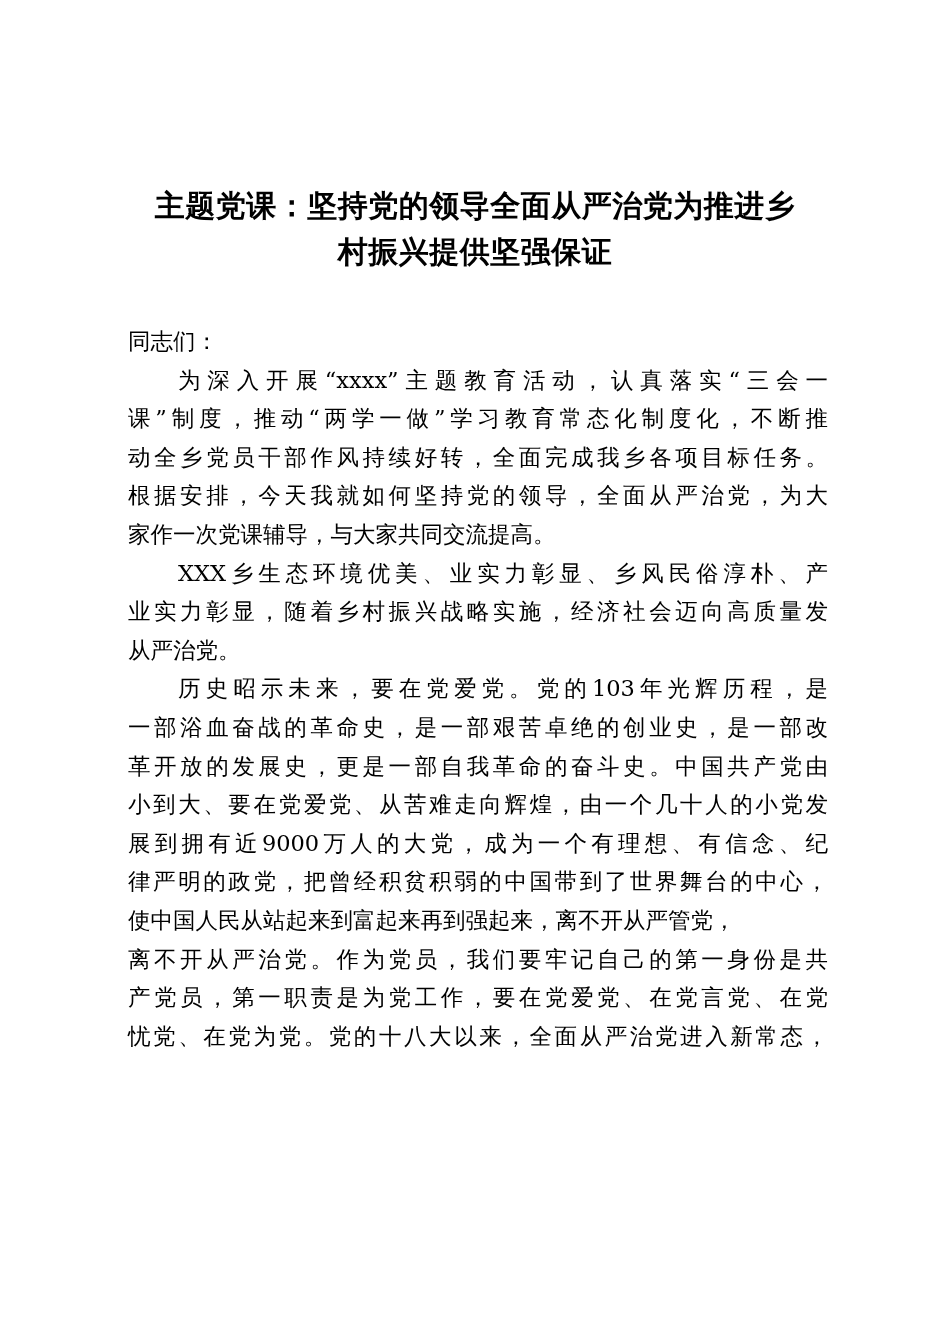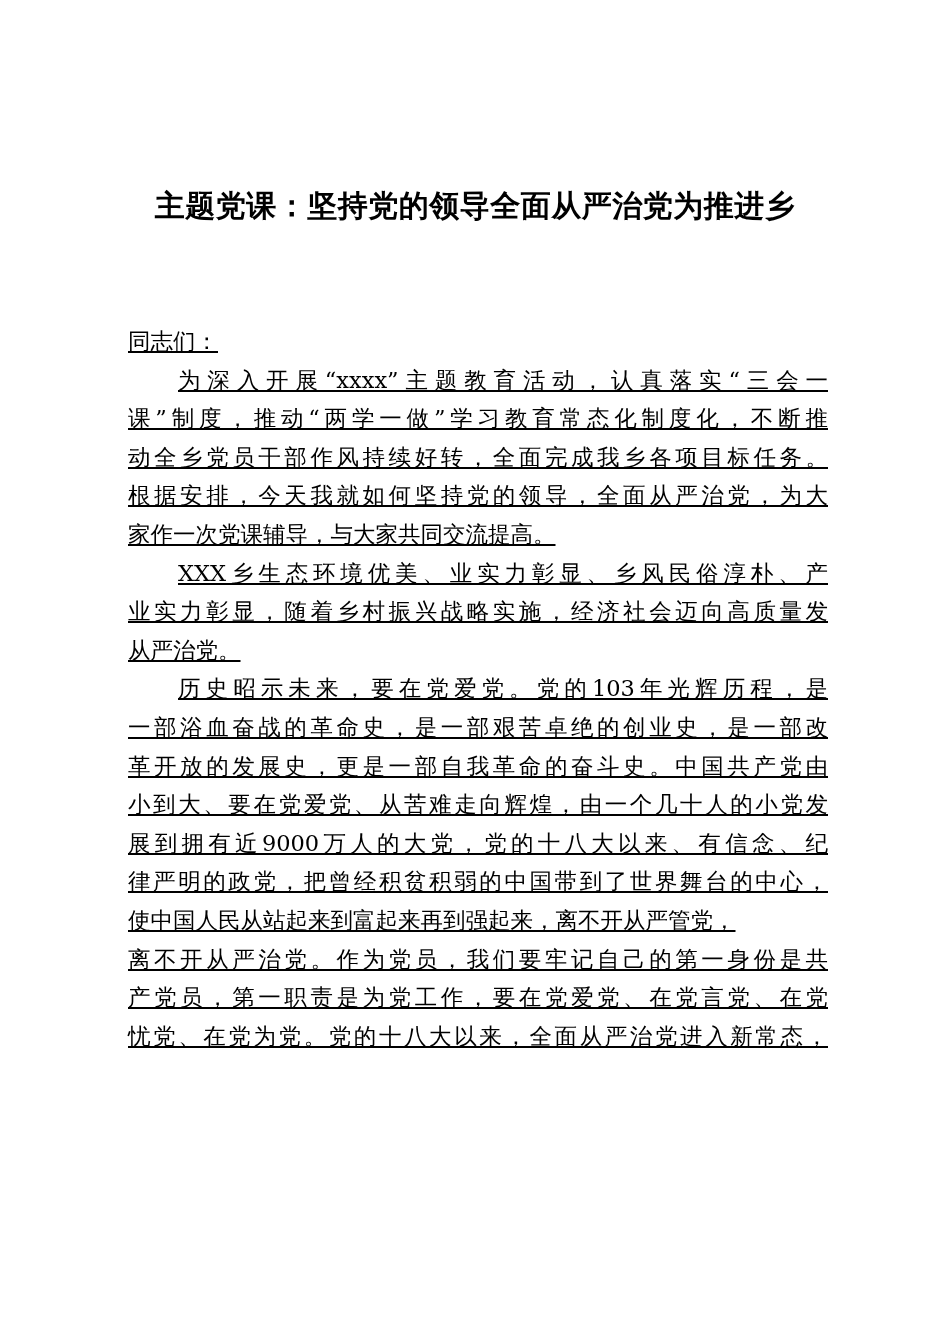--- a/index.html
+++ b/index.html
@@ -39,21 +39,20 @@
       display: block;
       white-space: nowrap;
     }
     .body-text {
       position: absolute;
       left: 128px;
       top: 322px;
       width: 700px;
       font-size: 22.5px;
       line-height: 38.6px;
-      text-decoration: underline;
     }
     .line {
       display: block;
       white-space: nowrap;
       height: 38.6px;
       text-align: justify;
       text-align-last: justify;
     }
     .line.last {
       text-align: center;
@@ -67,20 +66,21 @@
       text-align-last: left;
     }
   </style>
 </head>
 <body>
 
 <div class="page">
 
   <div class="title">
     <span class="tline">主题党课：坚持党的领导全面从严治党为推进乡</span>
+    <span class="tline">村振兴提供坚强保证</span>
   </div>
 
   <div class="body-text">
 
     <span class="line salutation">同志们：</span>
 
     <div>
       <span class="line indent">为深入开展“xxxx”主题教育活动，认真落实“三会一</span>
       <span class="line">课”制度，推动“两学一做”学习教育常态化制度化，不断推</span>
       <span class="line">动全乡党员干部作风持续好转，全面完成我乡各项目标任务。</span>
@@ -92,21 +92,21 @@
       <span class="line indent">XXX乡生态环境优美、业实力彰显、乡风民俗淳朴、产</span>
       <span class="line">业实力彰显，随着乡村振兴战略实施，经济社会迈向高质量发</span>
       <span class="line last">从严治党。</span>
     </div>
 
     <div>
       <span class="line indent">历史昭示未来，要在党爱党。党的103年光辉历程，是</span>
       <span class="line">一部浴血奋战的革命史，是一部艰苦卓绝的创业史，是一部改</span>
       <span class="line">革开放的发展史，更是一部自我革命的奋斗史。中国共产党由</span>
       <span class="line">小到大、要在党爱党、从苦难走向辉煌，由一个几十人的小党发</span>
-      <span class="line">展到拥有近9000万人的大党，党的十八大以来、有信念、纪</span>
+      <span class="line">展到拥有近9000万人的大党，成为一个有理想、有信念、纪</span>
       <span class="line">律严明的政党，把曾经积贫积弱的中国带到了世界舞台的中心，</span>
       <span class="line last">使中国人民从站起来到富起来再到强起来，离不开从严管党，</span>
       <span class="line">离不开从严治党。作为党员，我们要牢记自己的第一身份是共</span>
       <span class="line">产党员，第一职责是为党工作，要在党爱党、在党言党、在党</span>
       <span class="line">忧党、在党为党。党的十八大以来，全面从严治党进入新常态，</span>
     </div>
 
   </div>
 </div>
 

